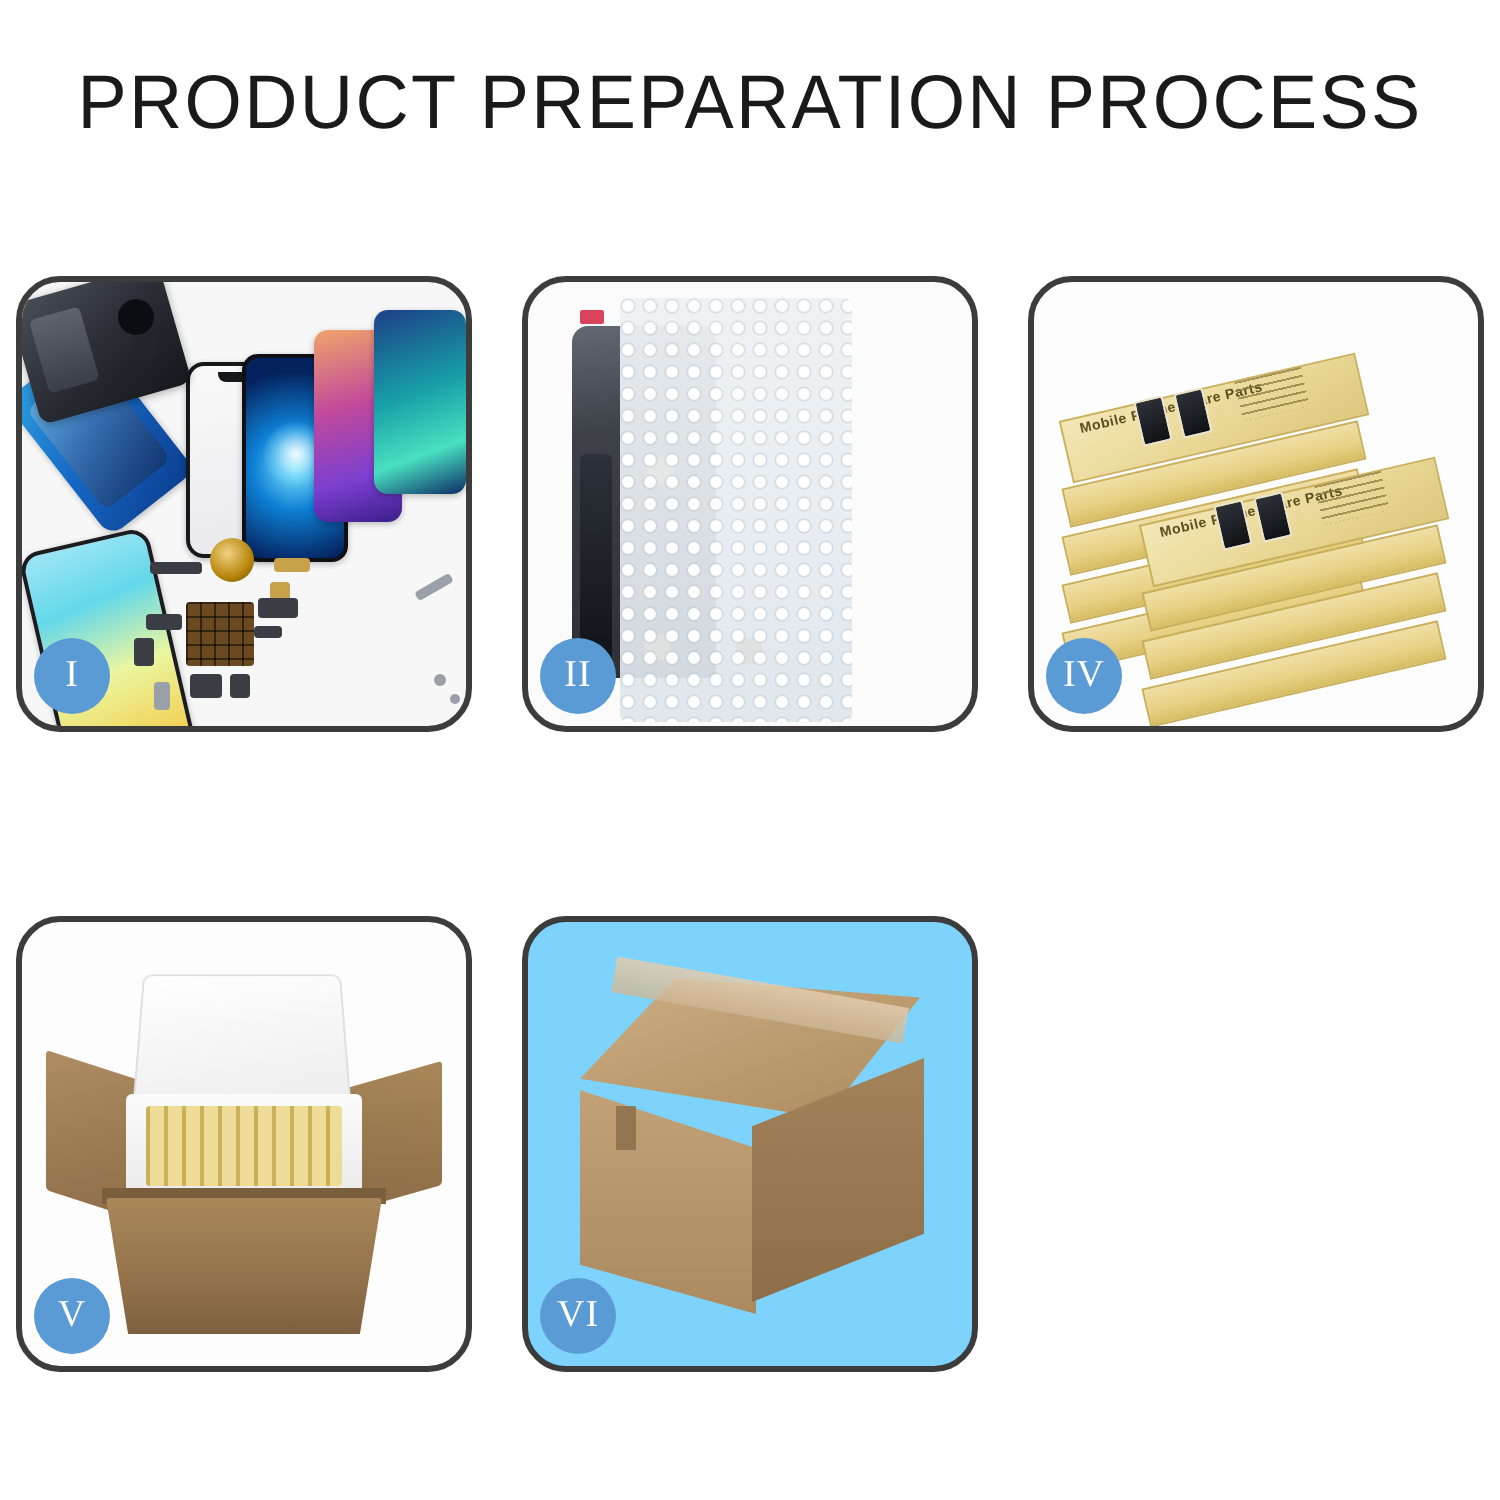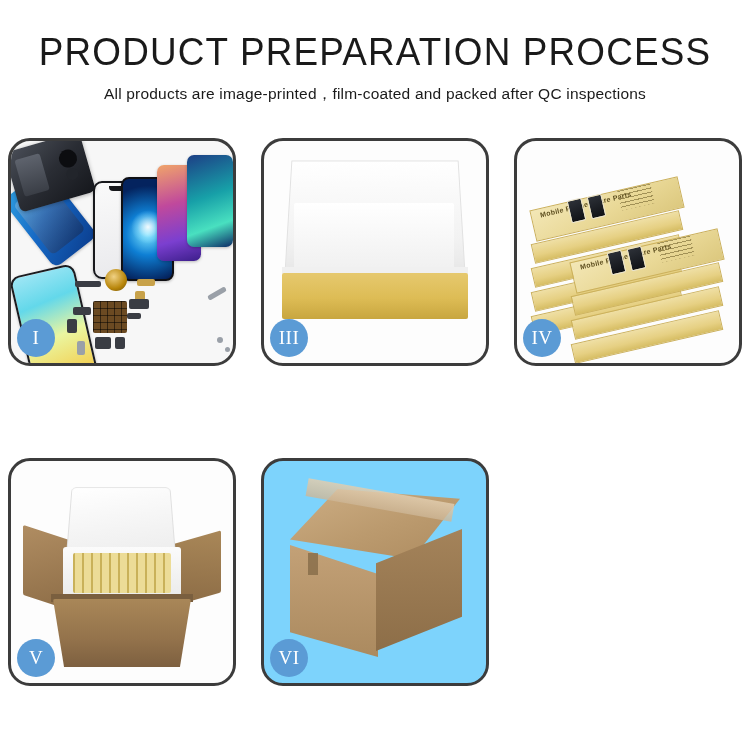--- a/index.html
+++ b/index.html
@@ -355,21 +355,20 @@
     background: rgba(130,104,70,.75);
   }
 </style>
 </head>
 <body>
 
 <div class="page">
 
   <div class="header">
     <h1 class="title">PRODUCT PREPARATION PROCESS</h1>
-    <p class="subtitle">All products are image-printed，film-coated and packed after QC inspections</p>
   </div>
 
   <div class="grid">
 
     <div class="panel p1">
       <div class="panel-art">
         <div class="ph ph-blue-tilt"></div>
         <div class="ph ph-protector"></div>
         <div class="ph ph-cyan"></div>
         <div class="ph ph-purple"></div>
@@ -388,31 +387,33 @@
         <div class="part" style="left:84px;top:196px;width:16px;height:12px;"></div>
         <div class="part" style="left:104px;top:196px;width:10px;height:12px;"></div>
         <div class="part silver" style="left:66px;top:200px;width:8px;height:14px;"></div>
         <div class="part silver round" style="left:206px;top:196px;width:6px;height:6px;"></div>
         <div class="part silver round" style="left:214px;top:206px;width:5px;height:5px;"></div>
         <div class="part silver" style="left:196px;top:150px;width:20px;height:5px;transform:rotate(-30deg);"></div>
       </div>
       <div class="badge">I</div>
     </div>
 
-
-    <div class="panel p3">
+    <div class="panel p2">
       <div class="panel-art">
-        <div class="box3-lid"></div>
-        <div class="box3-foam"></div>
-        <div class="box3-inner"></div>
-        <div class="box3-lip"></div>
-        <div class="box3-body"></div>
+        <div class="bag-screen"></div>
+        <div class="bag-flex"></div>
+        <div class="bag-conn" style="left:60px;top:88px;"></div>
+        <div class="bag-conn" style="left:58px;top:176px;"></div>
+        <div class="bag-conn" style="left:104px;top:178px;"></div>
+        <div class="bag-tag"></div>
+        <div class="bubble-bag"></div>
       </div>
-      <div class="badge">III</div>
+      <div class="badge">II</div>
     </div>
+
 
     <div class="panel p4">
       <div class="panel-art stack">
         <div class="sbox" style="left:14px;top:158px;width:150px;height:18px;transform:rotate(-13deg);"></div>
         <div class="sbox" style="left:14px;top:134px;width:150px;height:18px;transform:rotate(-13deg);"></div>
         <div class="sbox" style="left:14px;top:110px;width:150px;height:18px;transform:rotate(-13deg);"></div>
         <div class="sbox" style="left:14px;top:86px;width:150px;height:18px;transform:rotate(-13deg);"></div>
         <div class="sbox sbox-top" style="left:14px;top:52px;width:150px;height:30px;transform:rotate(-13deg);"></div>
         <span class="slabel" style="left:22px;top:60px;">Mobile Phone Spare Parts</span>
         <div class="sphone" style="left:52px;top:58px;"></div>

